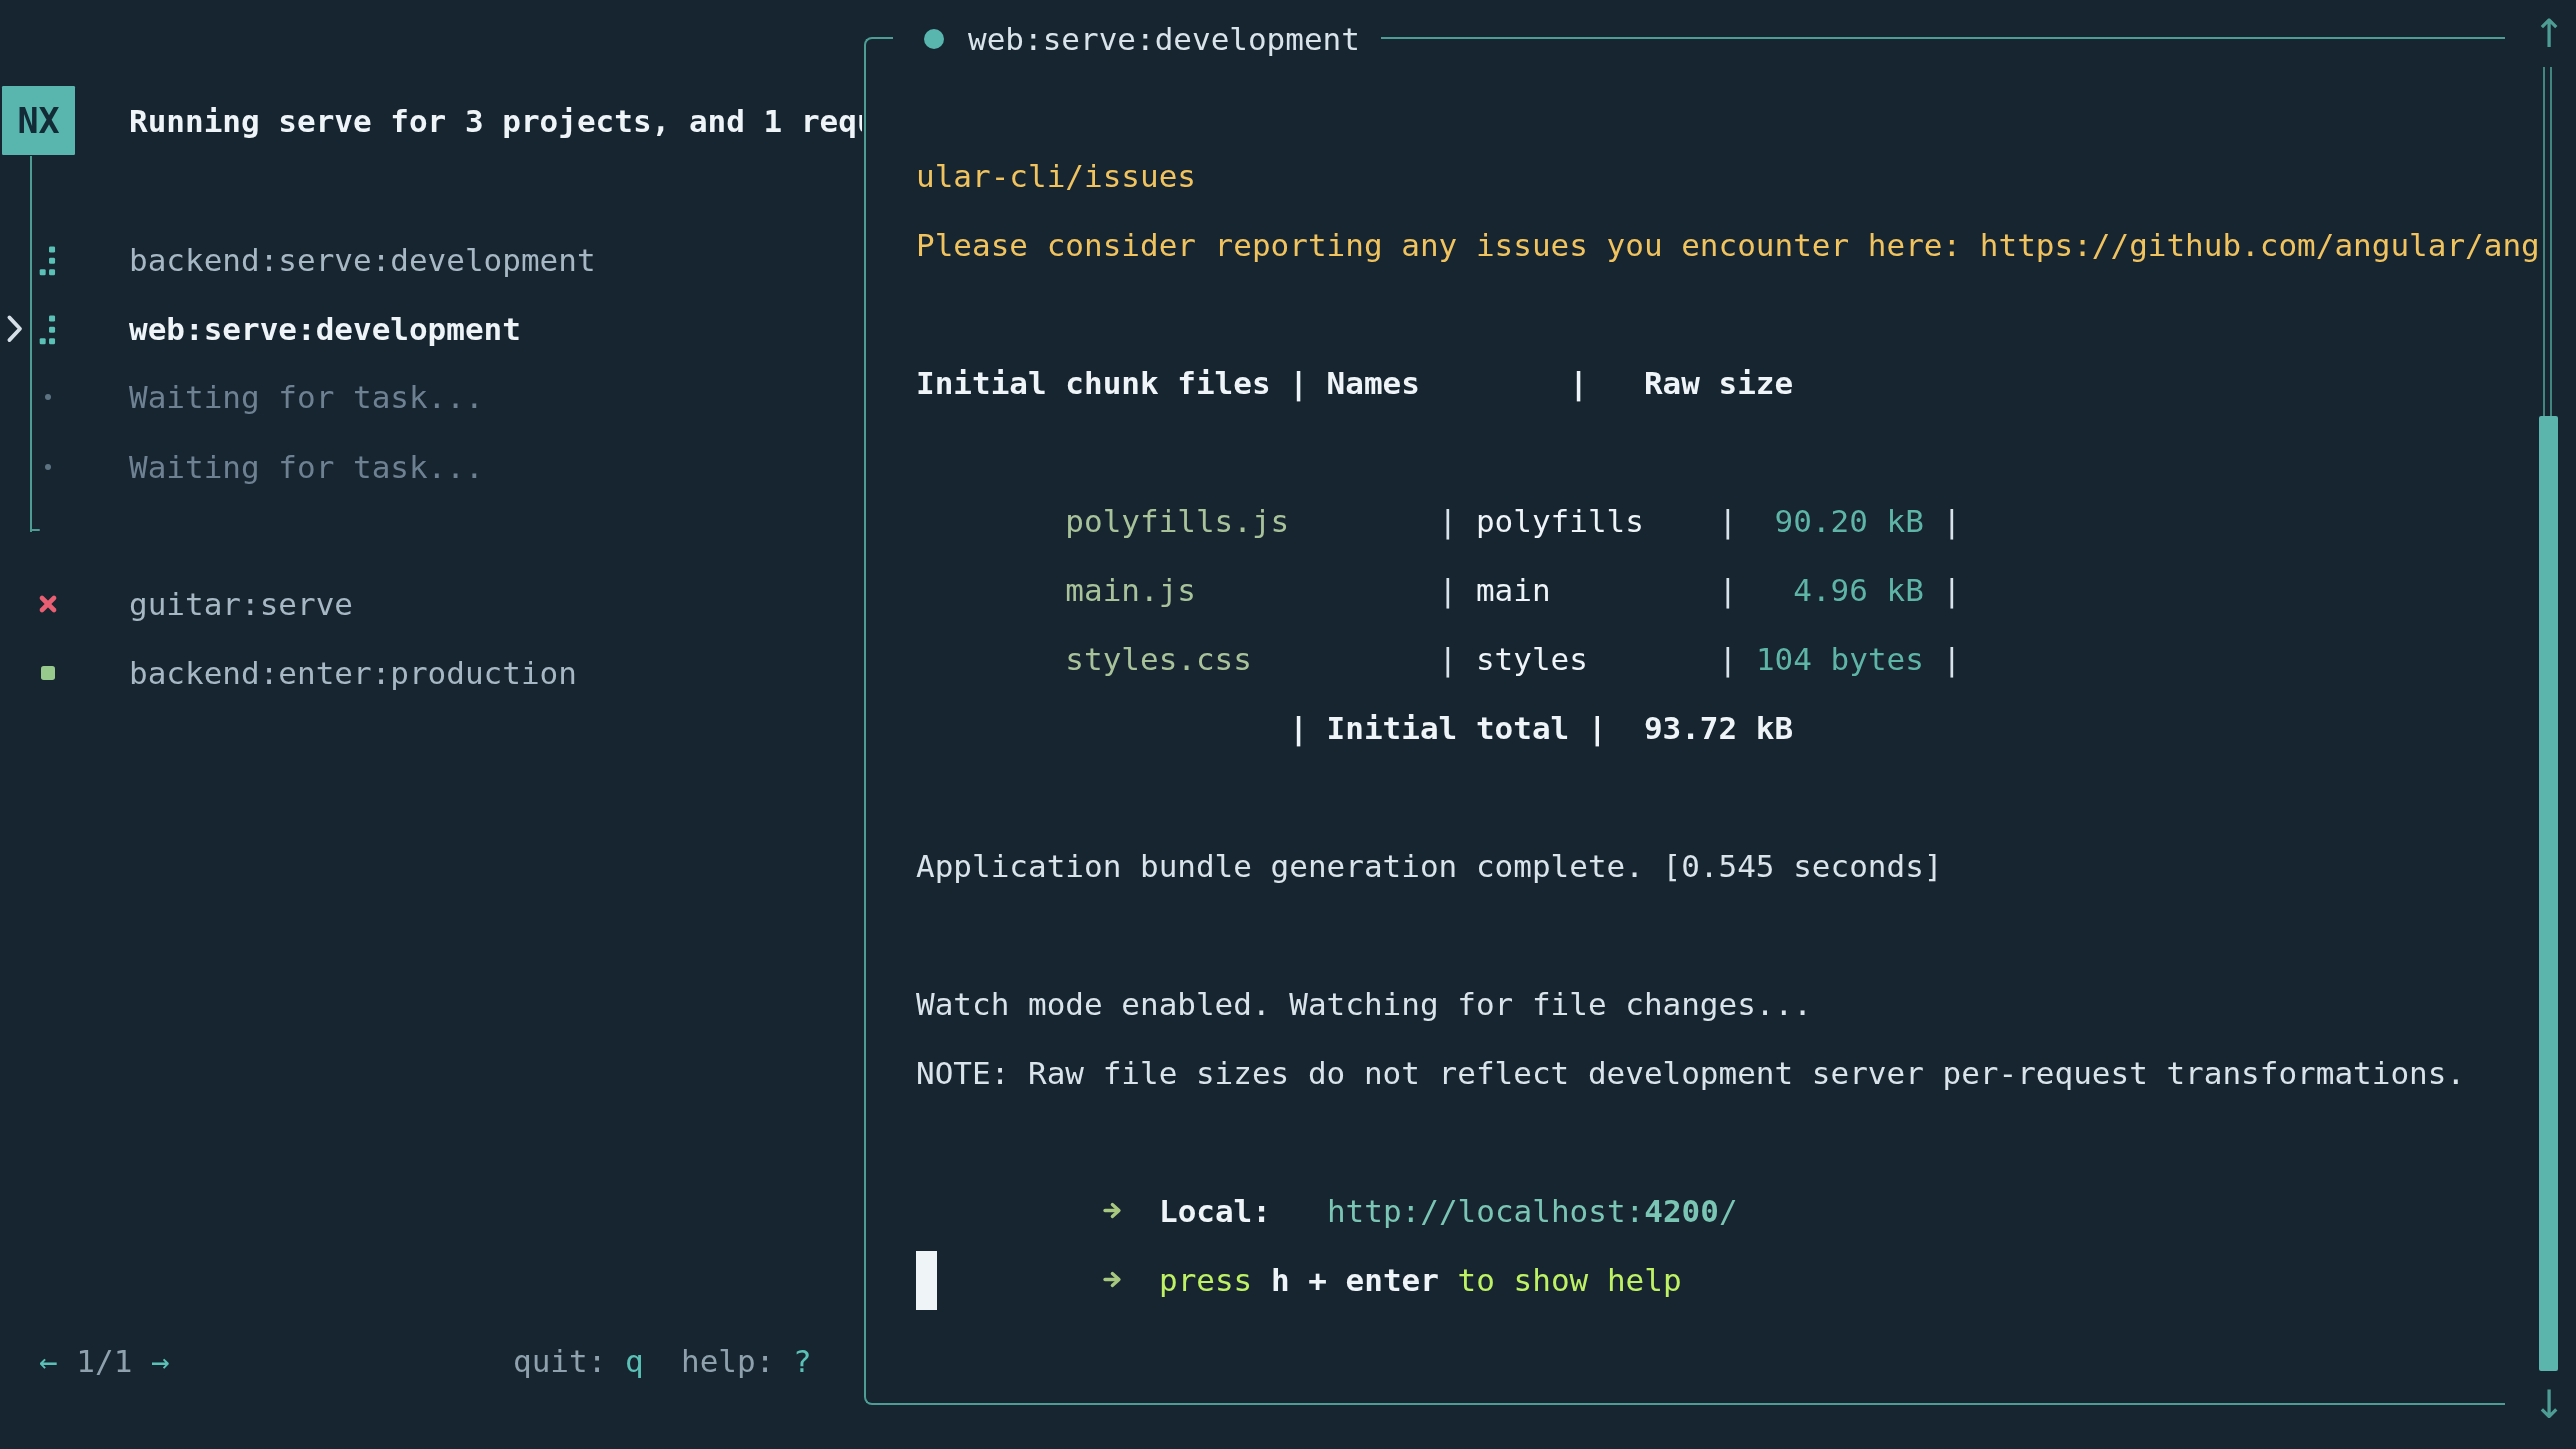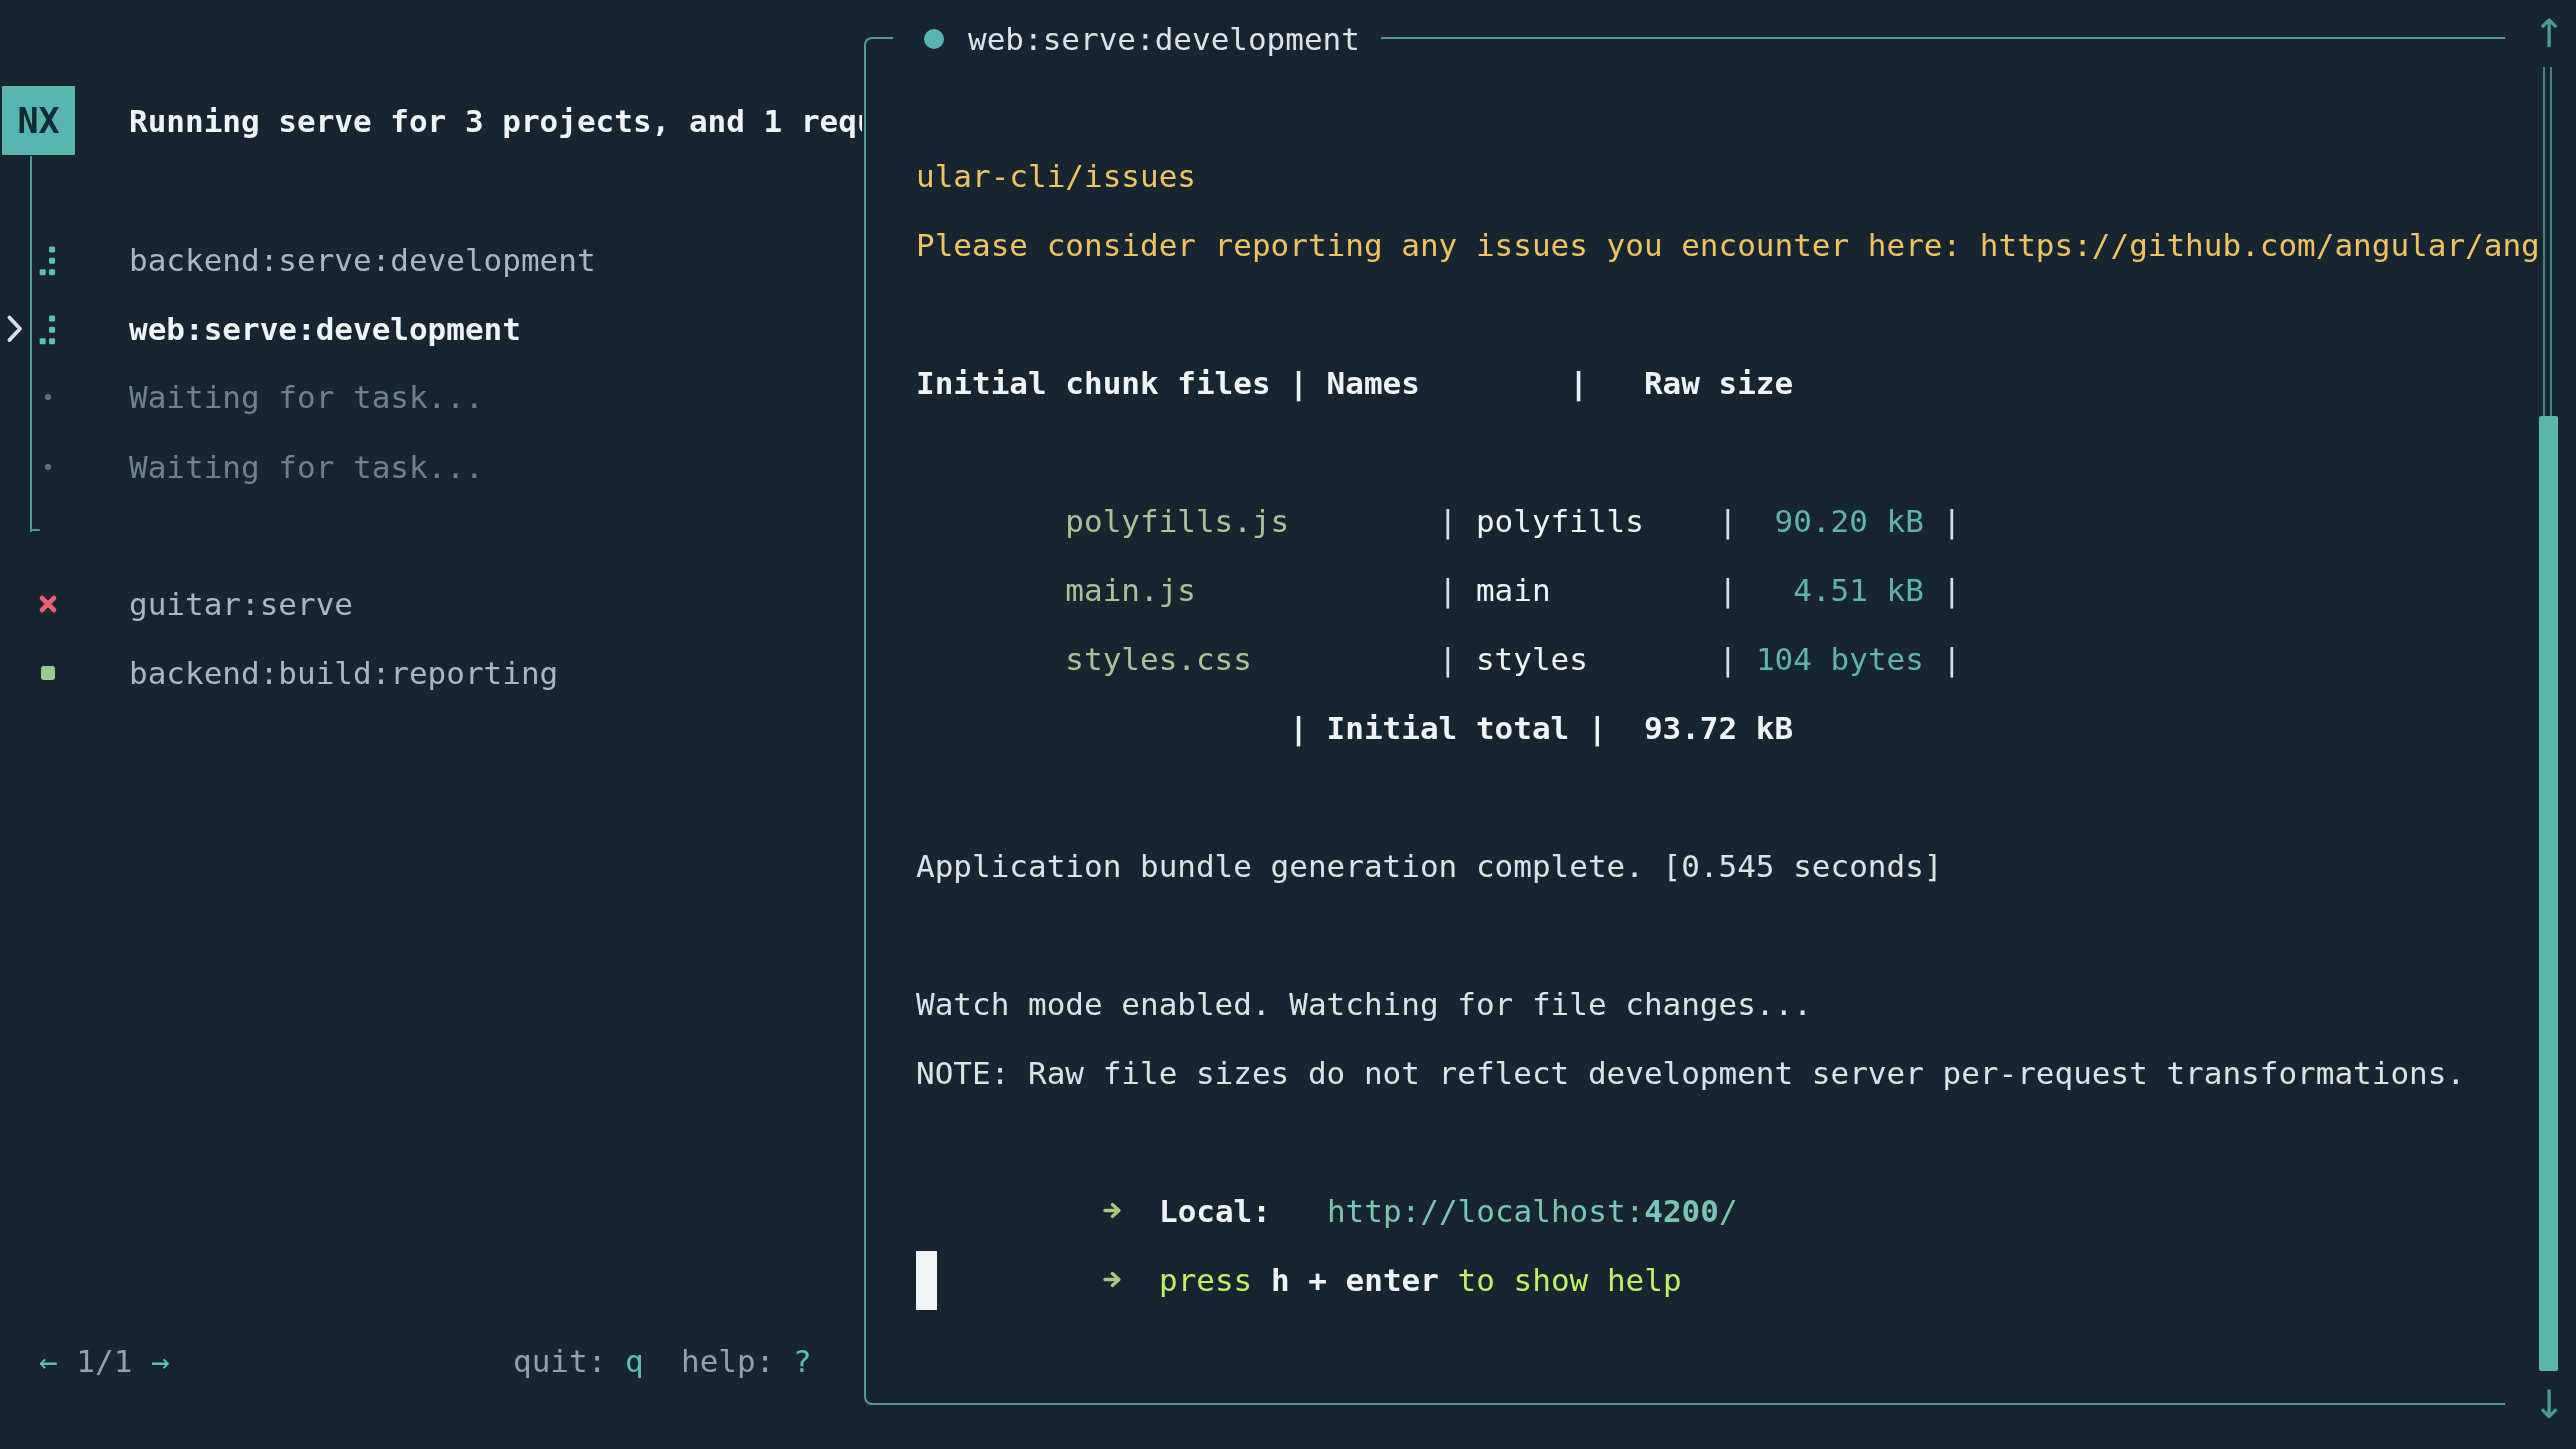--- a/index.html
+++ b/index.html
@@ -170,21 +170,21 @@
           <line x1="24" y1="6" x2="6" y2="24" stroke="#E85E72" stroke-width="7" stroke-linecap="round"></line>
         </svg>
       </span>
       <span class="task-label">guitar:serve</span>
     </div>
 
     <div class="task-row" style="top:623px;">
       <span class="task-icon">
           <span class="square-icon"></span>
         </span>
-      <span class="task-label">backend:build:reporting</span>
+      <span class="task-label">backend:enter:production</span>
     </div>
 
     <div class="bottom-bar">
       <div class="pager">
         <span class="arrow">←</span><span class="pre"> 1/1 </span><span class="arrow">→</span>
       </div>
       <div class="shortcuts">
         <span class="pre">quit: </span><span class="key">q</span><span class="pre">  </span><span class="pre">help: </span><span class="key">?</span>
       </div>
     </div>
@@ -202,21 +202,21 @@
       <div class="line yellow">Please consider reporting any issues you encounter here: https://github.com/angular/ang</div>
       <div class="line"></div>
 
       <div class="line bold-white">Initial chunk files | Names        |   Raw size</div>
 
       <div class="line">
         <span class="file">polyfills.js        </span><span class="pipe">|</span><span class="cellname"> polyfills    </span><span class="pipe">|</span><span class="size">  90.20 kB </span><span class="pipe">|</span>
       </div>
 
       <div class="line">
-        <span class="file">main.js             </span><span class="pipe">|</span><span class="cellname"> main         </span><span class="pipe">|</span><span class="size">   4.51 kB </span><span class="pipe">|</span>
+        <span class="file">main.js             </span><span class="pipe">|</span><span class="cellname"> main         </span><span class="pipe">|</span><span class="size">   4.96 kB </span><span class="pipe">|</span>
       </div>
 
       <div class="line">
         <span class="file">styles.css          </span><span class="pipe">|</span><span class="cellname"> styles       </span><span class="pipe">|</span><span class="size"> 104 bytes </span><span class="pipe">|</span>
       </div>
 
       <div class="line"></div>
       <div class="line bold-white">                    | Initial total |  93.72 kB</div>
       <div class="line"></div>
 

